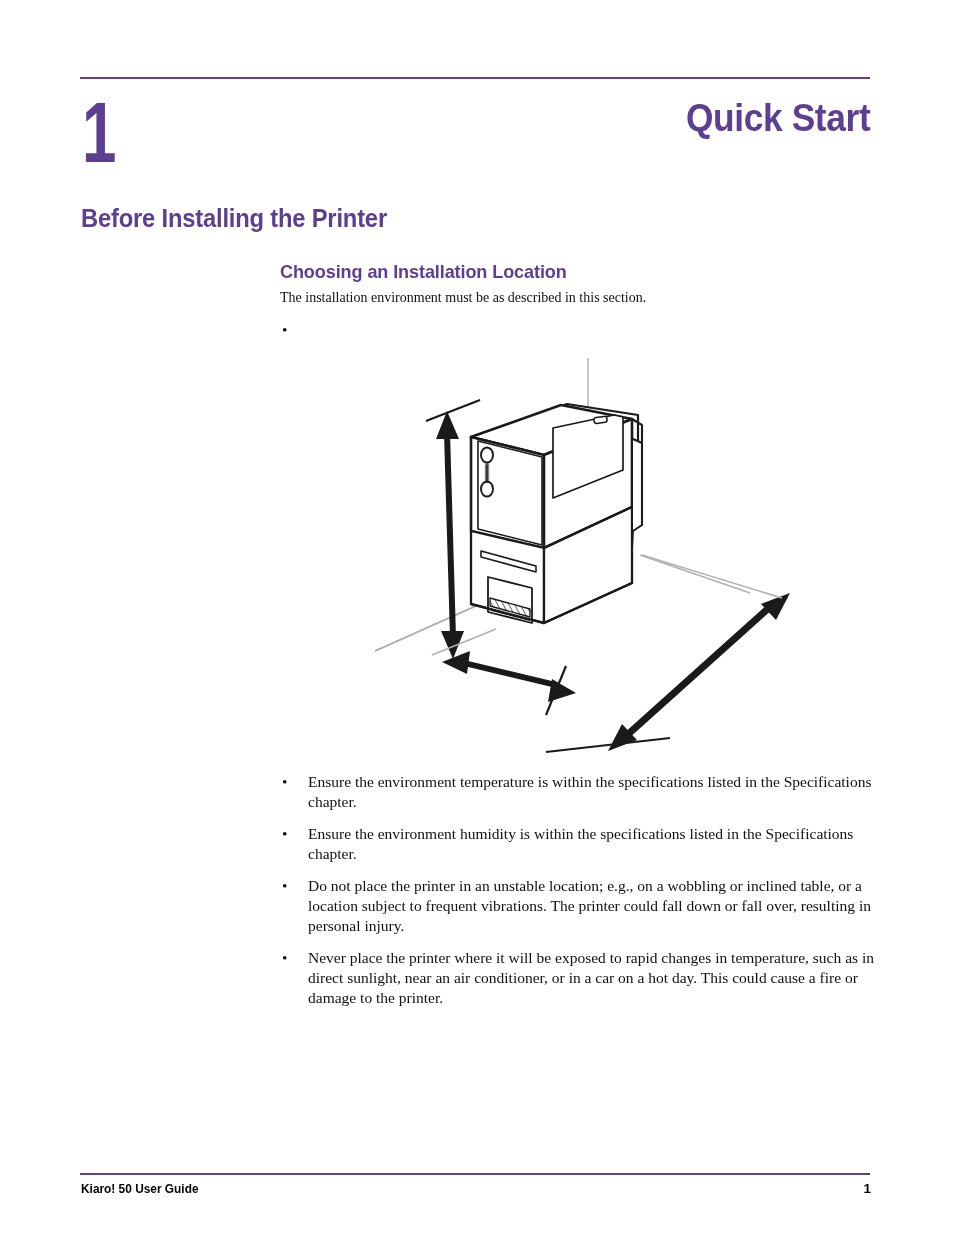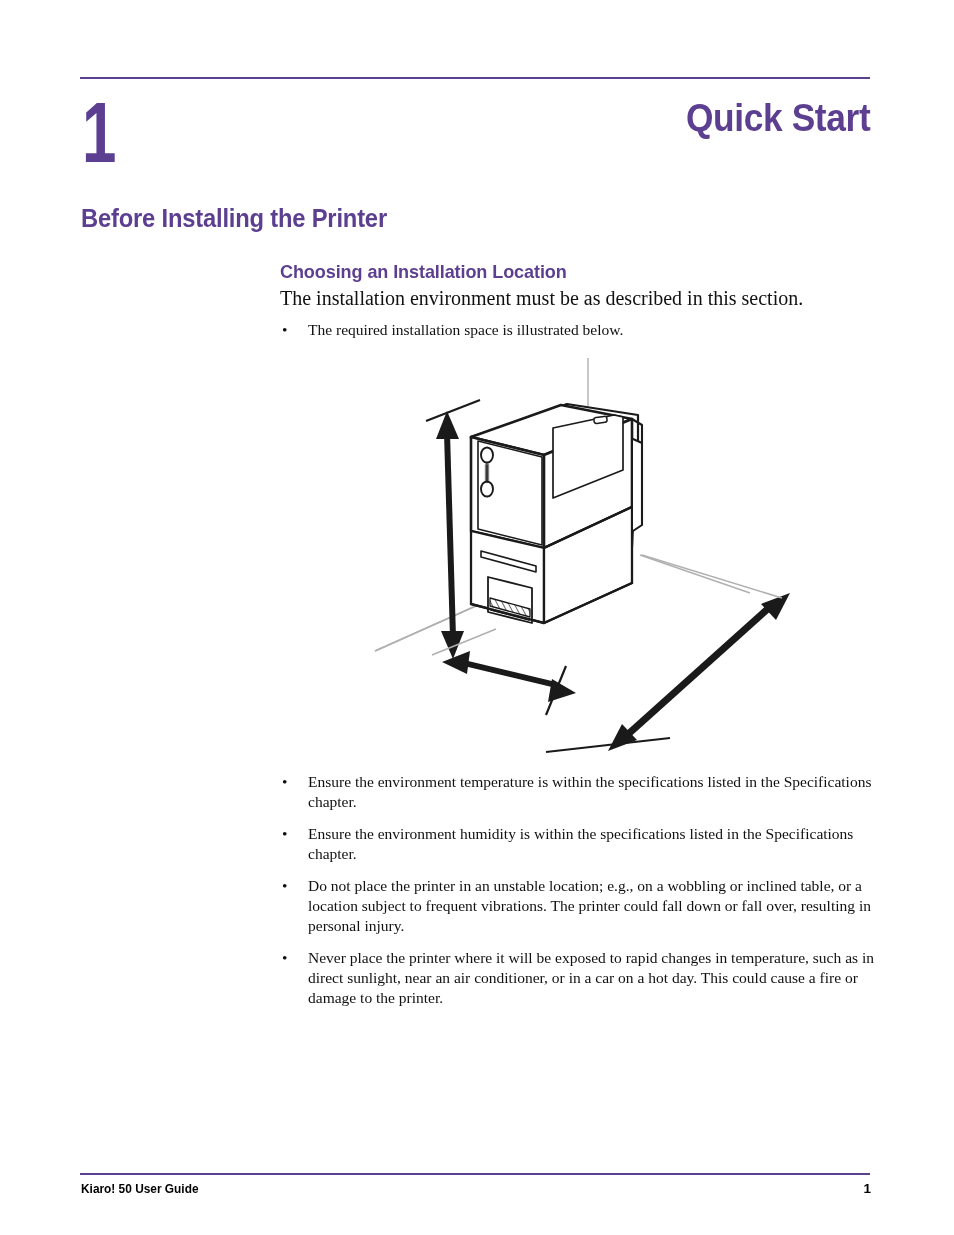--- a/index.html
+++ b/index.html
@@ -84,21 +84,21 @@
     transform: scaleX(0.95);
     transform-origin: left top;
     white-space: nowrap;
   }
 
   
   .body-para {
     position: absolute;
     left: 280px;
     font-family: "Liberation Serif", serif;
-    font-size: 20px;
+    font-size: 14px;
     line-height: 20px;
     color: #111111;
   }
   .bullet-list {
     position: absolute;
     left: 280px;
     width: 600px;
     margin: 0;
     padding: 0;
     list-style: none;
@@ -178,21 +178,20 @@
 
   <div class="h1">Before Installing the Printer</div>
 
   <div class="h2">Choosing an Installation Location</div>
 
   <div class="body-para" style="top:288px; width:600px;">The installation environment must be as described in this section.</div>
 
   <ul class="bullet-list" style="top:320px;">
     <li class="bullet-item">
       <span class="dot">•</span>
-      <span>The required installation space is illustrated below.</span>
     </li>
   </ul>
 
   <div class="figure">
     <svg width="460" height="410" viewBox="0 0 460 410" xmlns="http://www.w3.org/2000/svg">
       <defs>
         <pattern id="hatch" patternUnits="userSpaceOnUse" width="5" height="5" patternTransform="rotate(-28)">
           <line x1="0" y1="0" x2="0" y2="5" stroke="#1a1a1a" stroke-width="1.3"></line>
         </pattern>
       </defs>

